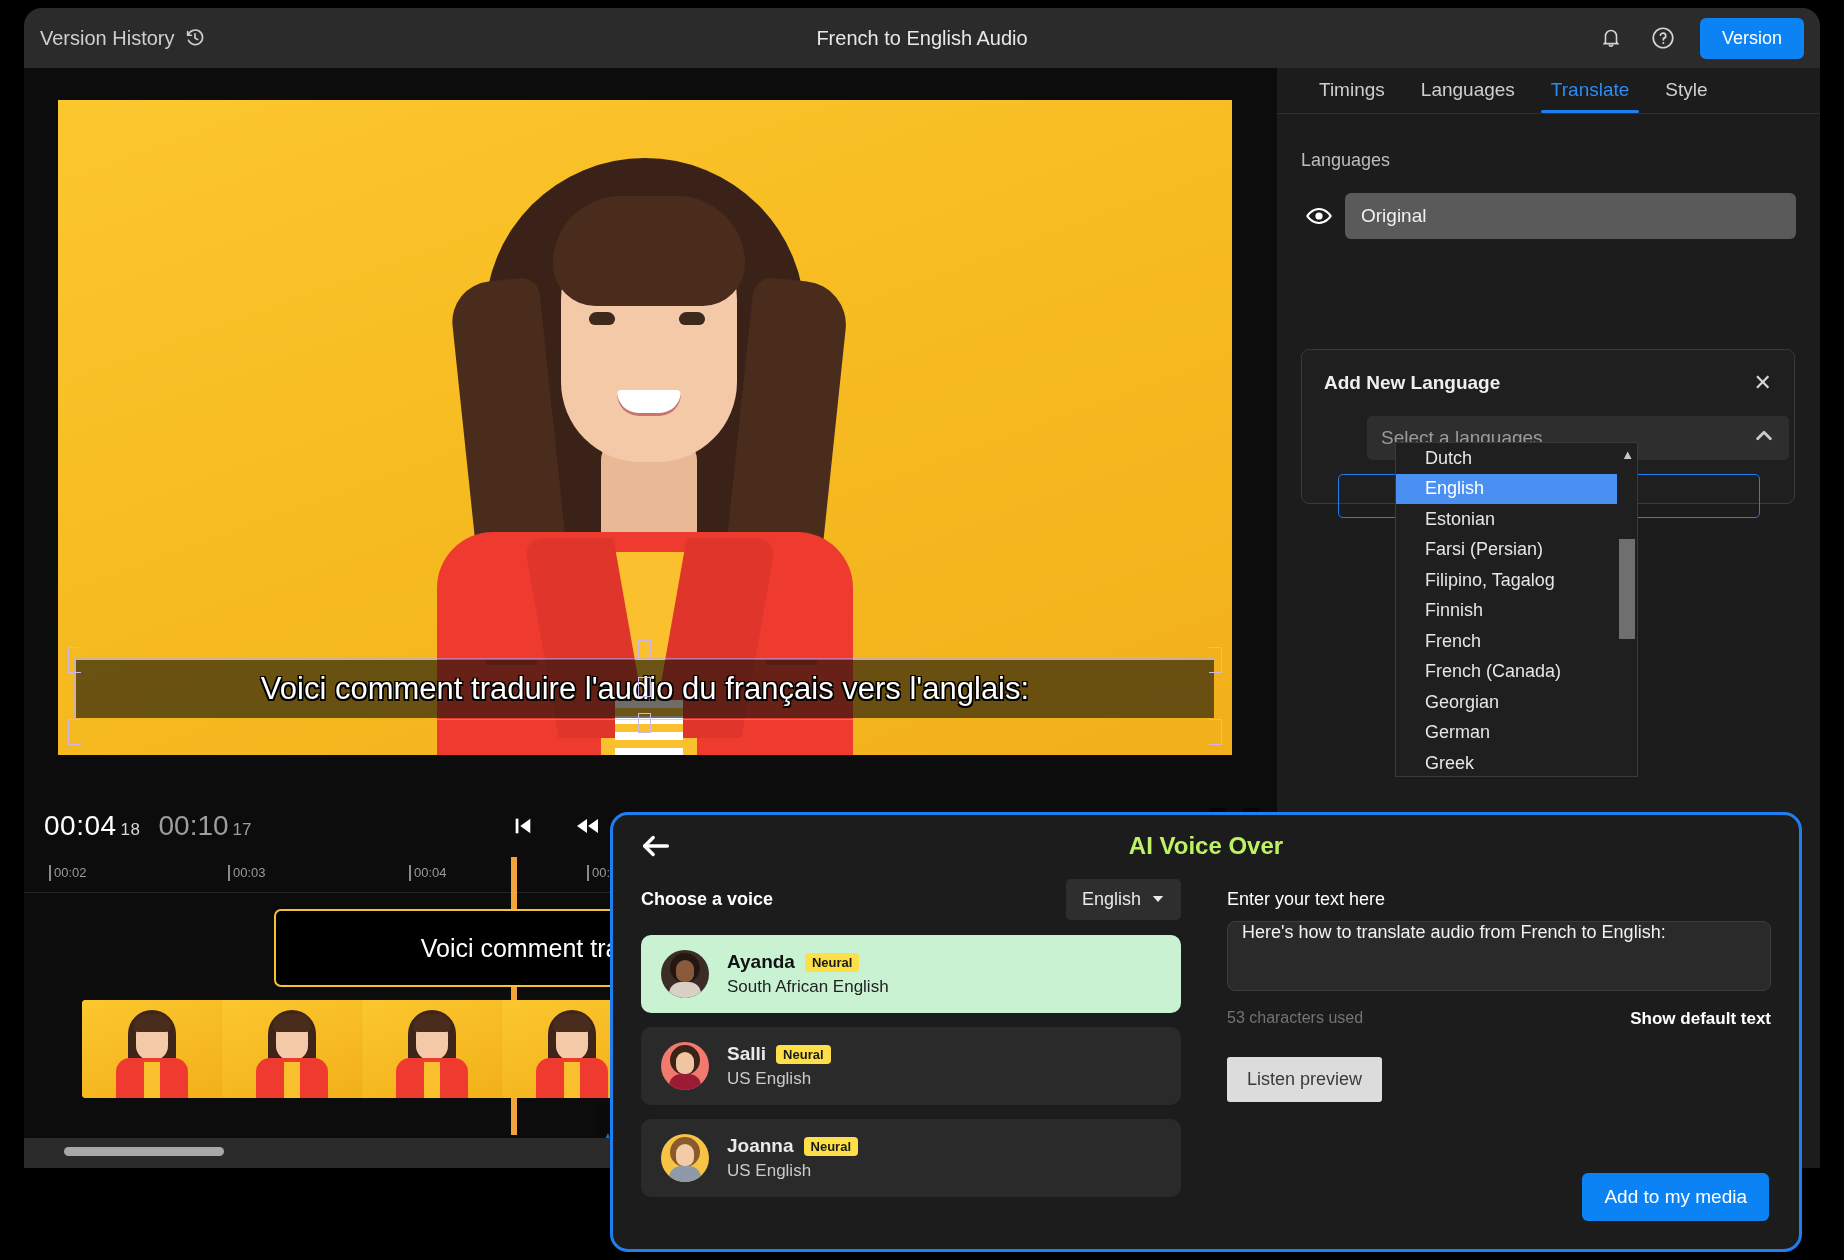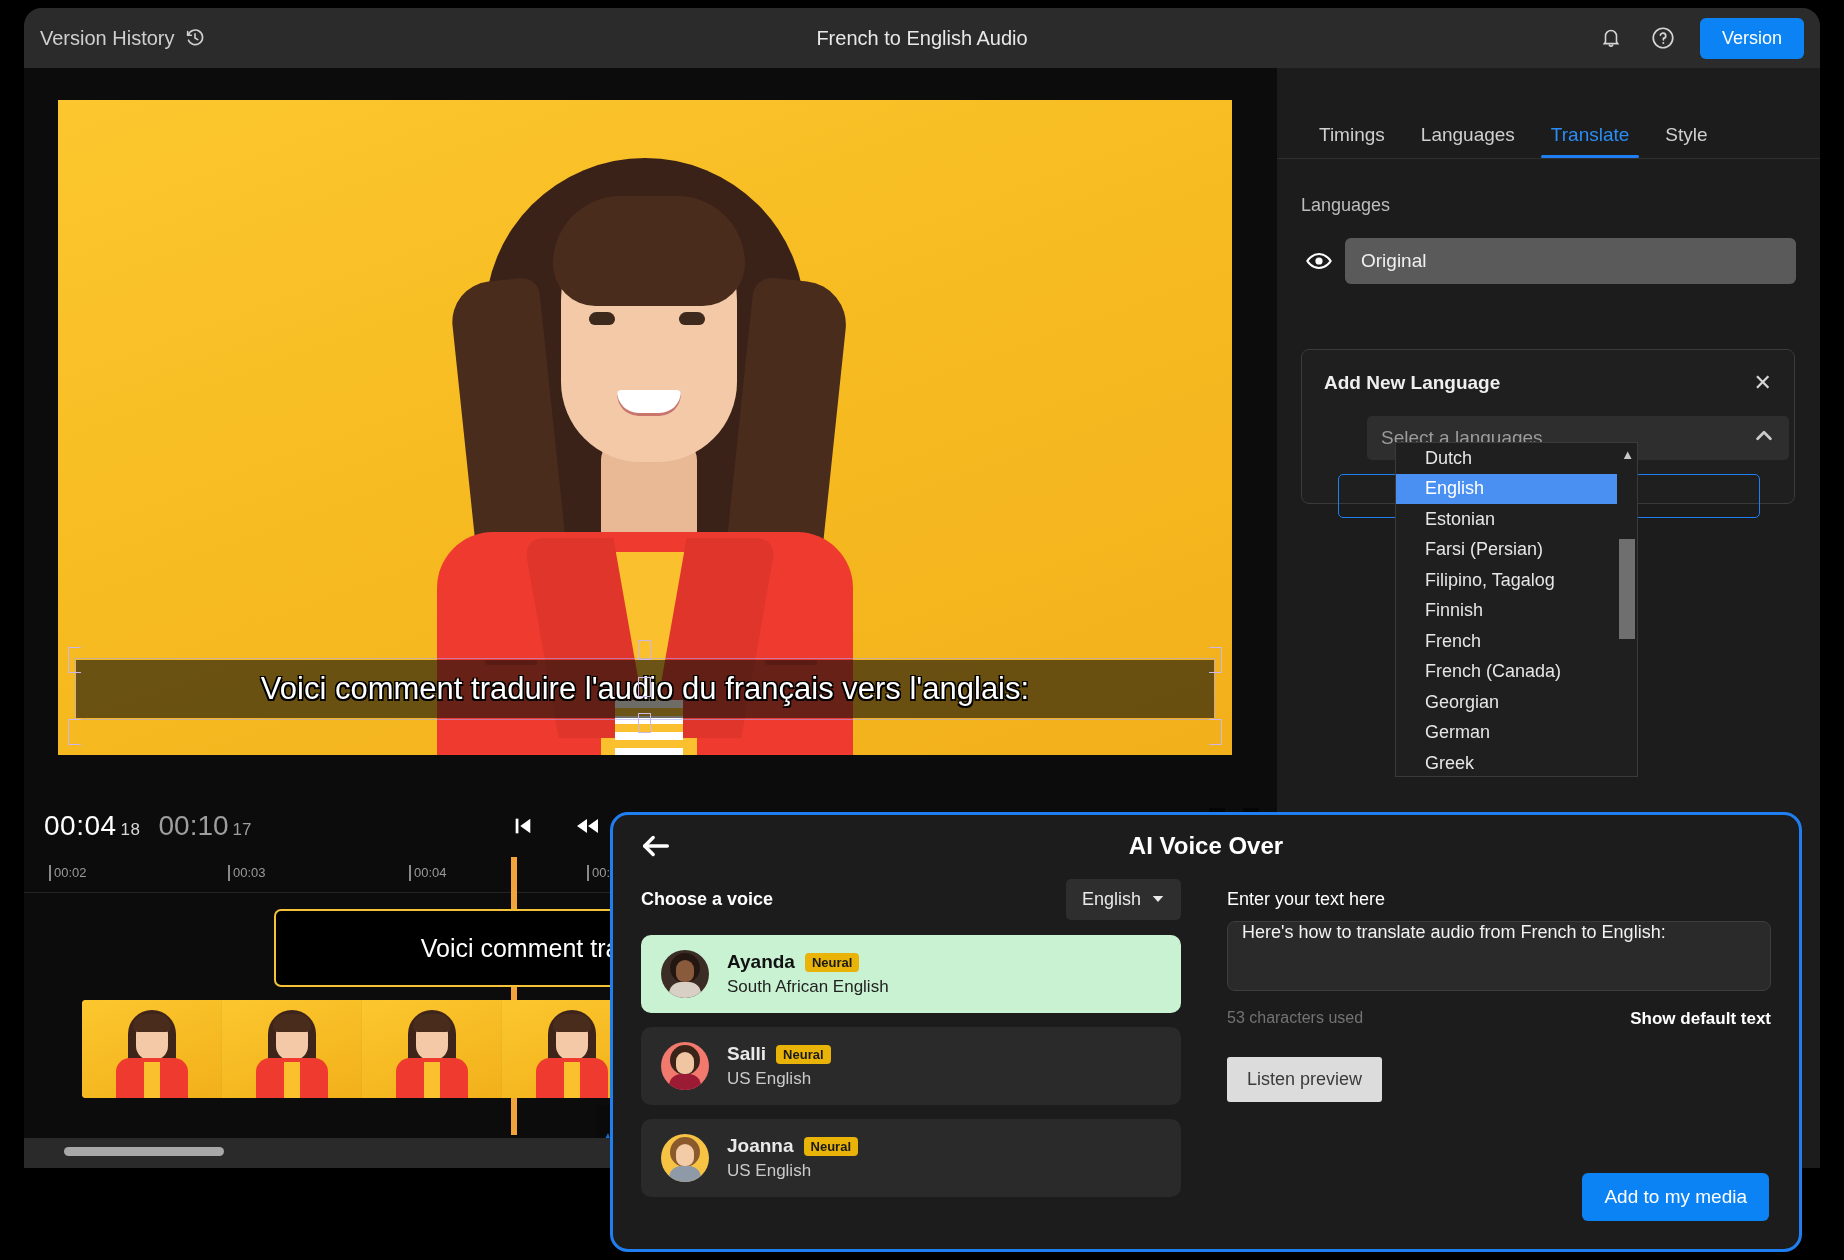--- a/index.html
+++ b/index.html
@@ -137,21 +137,21 @@
     background:#0a0a0a; border-radius:4px; overflow:hidden;
   }
   .audio-label{ position:absolute; left:14px; top:6px; color:#fff; font-size:14px; font-weight:bold; white-space:nowrap; z-index:2; }
   .hscroll{ position:absolute; left:0; bottom:0; width:100%; height:30px; background:#2a2a2a; }
   .hscroll-thumb{ position:absolute; left:40px; top:9px; width:160px; height:9px; background:#a8a8a8; border-radius:5px; }
 
   
   .right-panel{
     position:absolute; right:0; top:60px; width:543px; bottom:0; background:#1c1c1c;
   }
-  .tabs{ display:flex; gap:0; padding:0 24px; height:46px; align-items:flex-end; border-bottom:1px solid #2f2f2f;margin-top:45px; }
+  .tabs{ display:flex; gap:0; padding:0 24px; height:46px; align-items:flex-end; border-bottom:1px solid #2f2f2f; }
   .tab{ color:#cfcfcf; font-size:19px; padding:0 18px 12px; position:relative; cursor:pointer; }
   .tab.active{ color:#2a8cf5; }
   .tab.active:after{ content:""; position:absolute; left:8px; right:8px; bottom:0; height:3px; background:#1f7ff0; border-radius:2px; }
   .panel-head{ color:#bdbdbd; font-size:18px; padding:36px 0 0 24px; }
   .lang-row{ display:flex; align-items:center; gap:12px; padding:22px 24px 0 28px; }
   .eye-ico{ width:28px; height:28px; color:#fff; flex:0 0 28px; }
   .orig-chip{
     flex:1; height:46px; background:#5a5a5a; border-radius:6px; color:#f0f0f0;
     display:flex; align-items:center; padding:0 16px; font-size:19px;
   }
@@ -183,21 +183,21 @@
   .ll-arrow{ position:absolute; right:3px; top:4px; color:#c8c8c8; font-size:13px; }
   .ll-thumb{ position:absolute; right:2px; top:96px; width:16px; height:100px; background:#6f6f6f; }
 
   
   .voiceover{
     position:absolute; left:610px; top:812px; width:1192px; height:440px;
     background:#1c1c1c; border:3px solid #1f7ff0; border-radius:18px; overflow:hidden; z-index:50;
   }
   .vo-head{ position:relative; height:62px; display:flex; align-items:center; }
   .vo-back{ position:absolute; left:26px; color:#fff; width:34px; height:34px; cursor:pointer; }
-  .vo-title{ width:100%; text-align:center; color:#ffffff; font-size:24px; font-weight:bold; }
+  .vo-title{ width:100%; text-align:center; color:#bef264; font-size:24px; font-weight:bold; }
   .vo-body{ display:flex; padding:0 28px; gap:46px; }
   .vo-left{ width:540px; }
   .vo-left-head{ display:flex; align-items:center; justify-content:space-between; height:44px; }
   .vo-left-title{ color:#fff; font-size:18px; font-weight:bold; }
   .lang-dd{
     background:#2e2e2e; border-radius:5px; color:#e9e9e9; font-size:18px;
     padding:10px 16px; display:flex; align-items:center; gap:10px; cursor:pointer;
   }
   .voice-card{
     display:flex; align-items:center; gap:18px; height:78px; border-radius:10px;
@@ -208,21 +208,21 @@
   .av-a{ background:#3b2c26; }
   .av-s{ background:#f2796d; }
   .av-j{ background:#f6c344; }
   .av-hair{ position:absolute; left:9px; top:3px; width:30px; height:30px; border-radius:50%; }
   .av-face{ position:absolute; left:15px; top:10px; width:18px; height:22px; border-radius:9px 9px 8px 8px; }
   .av-body{ position:absolute; left:8px; top:32px; width:32px; height:20px; border-radius:12px 12px 0 0; }
   .vc-name{ color:#e9e9e9; font-size:19px; font-weight:bold; }
   .voice-card.selected .vc-name{ color:#111; }
   .vc-sub{ color:#cacaca; font-size:17px; margin-top:4px; }
   .voice-card.selected .vc-sub{ color:#222; }
-  .neural{ background:#eab308; color:#1a1a1a; font-size:13px; font-weight:bold; border-radius:4px; padding:2px 7px; margin-left:10px; }
+  .neural{ background:#fde047; color:#1a1a1a; font-size:13px; font-weight:bold; border-radius:4px; padding:2px 7px; margin-left:10px; }
   .vo-right{ flex:1; padding-top:0; }
   .vo-right-label{ color:#fff; font-size:18px; height:44px; display:flex; align-items:center; }
   .vo-textarea{
     width:100%; height:70px; background:#2a2a2a; border:1px solid #3d3d3d; border-radius:8px;
     color:#f2f2f2; font-size:18px; font-family:"Liberation Sans",sans-serif; padding:0 14px; resize:none;
   }
   .vo-meta{ display:flex; justify-content:space-between; margin-top:14px; }
   .vo-count{ color:#737373; font-size:16px; }
   .vo-default{ color:#fff; font-size:17px; font-weight:bold; cursor:pointer; }
   .listen-btn{

